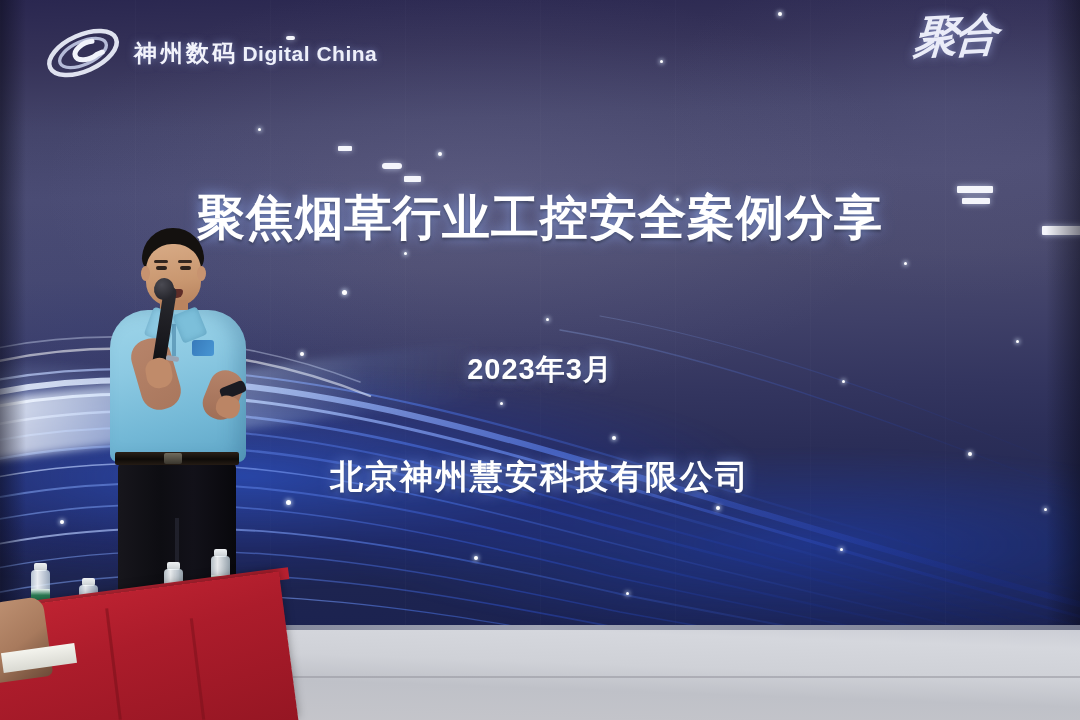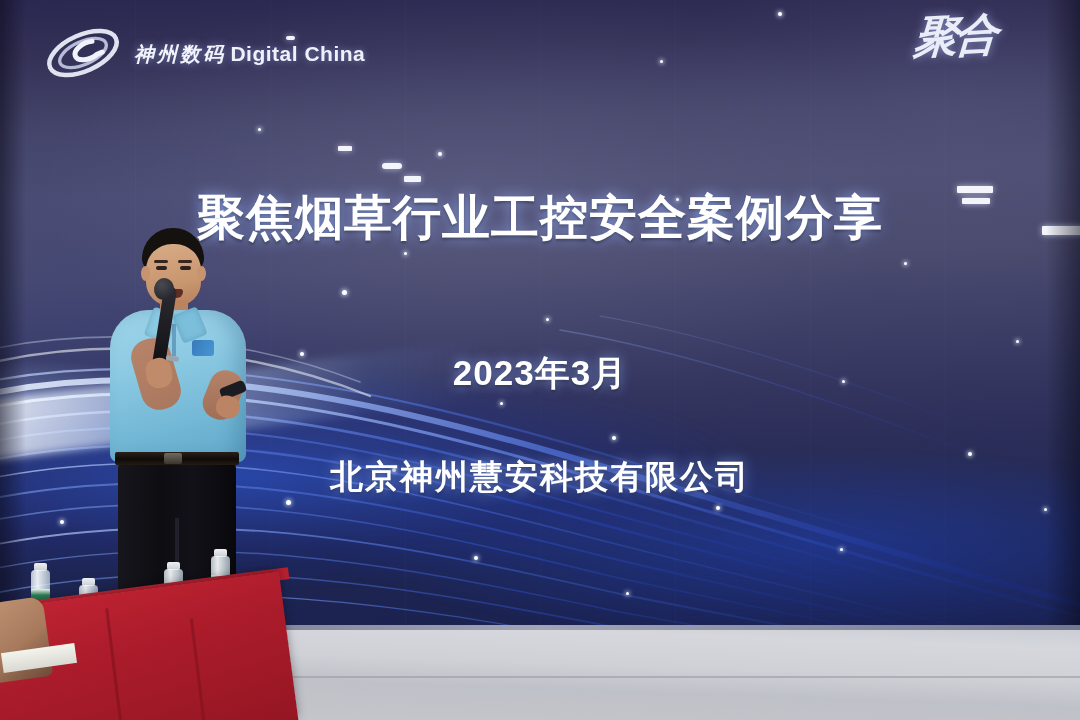--- a/index.html
+++ b/index.html
@@ -123,27 +123,26 @@
     position: absolute;
     left: 44px;
     top: 16px;
     display: flex;
     align-items: center;
     gap: 12px;
   }
   .swirl-mark { width: 78px; height: 74px; }
   .brand-text { line-height: 1; }
   .brand-cn {
-    font-size: 20px;
+    font-size: 23px;
     font-weight: bold;
     color: #f2f3fb;
     letter-spacing: 3px;
     text-shadow: 0 0 8px rgba(170,190,255,0.55);
     white-space: nowrap;
-    font-style: italic;
   }
   .brand-en {
     margin-top: 2px;
     font-size: 21px;
     font-weight: bold;
     color: #eef0fa;
     letter-spacing: 0.5px;
     text-shadow: 0 0 7px rgba(170,190,255,0.5);
     white-space: nowrap;
   }
@@ -191,21 +190,21 @@
     text-shadow:
       0 0 14px rgba(150,180,255,0.75),
       0 2px 3px rgba(0,0,0,0.45);
     white-space: nowrap;
   }
   .slide-date {
     position: absolute;
     left: 0; right: 0;
     top: 350px;
     text-align: center;
-    font-size: 35px;
+    font-size: 29px;
     font-weight: bold;
     color: #ffffff;
     letter-spacing: 1px;
     text-shadow: 0 0 12px rgba(150,180,255,0.7), 0 2px 3px rgba(0,0,0,0.4);
   }
   .slide-company {
     position: absolute;
     left: 0; right: 0;
     top: 455px;
     text-align: center;

